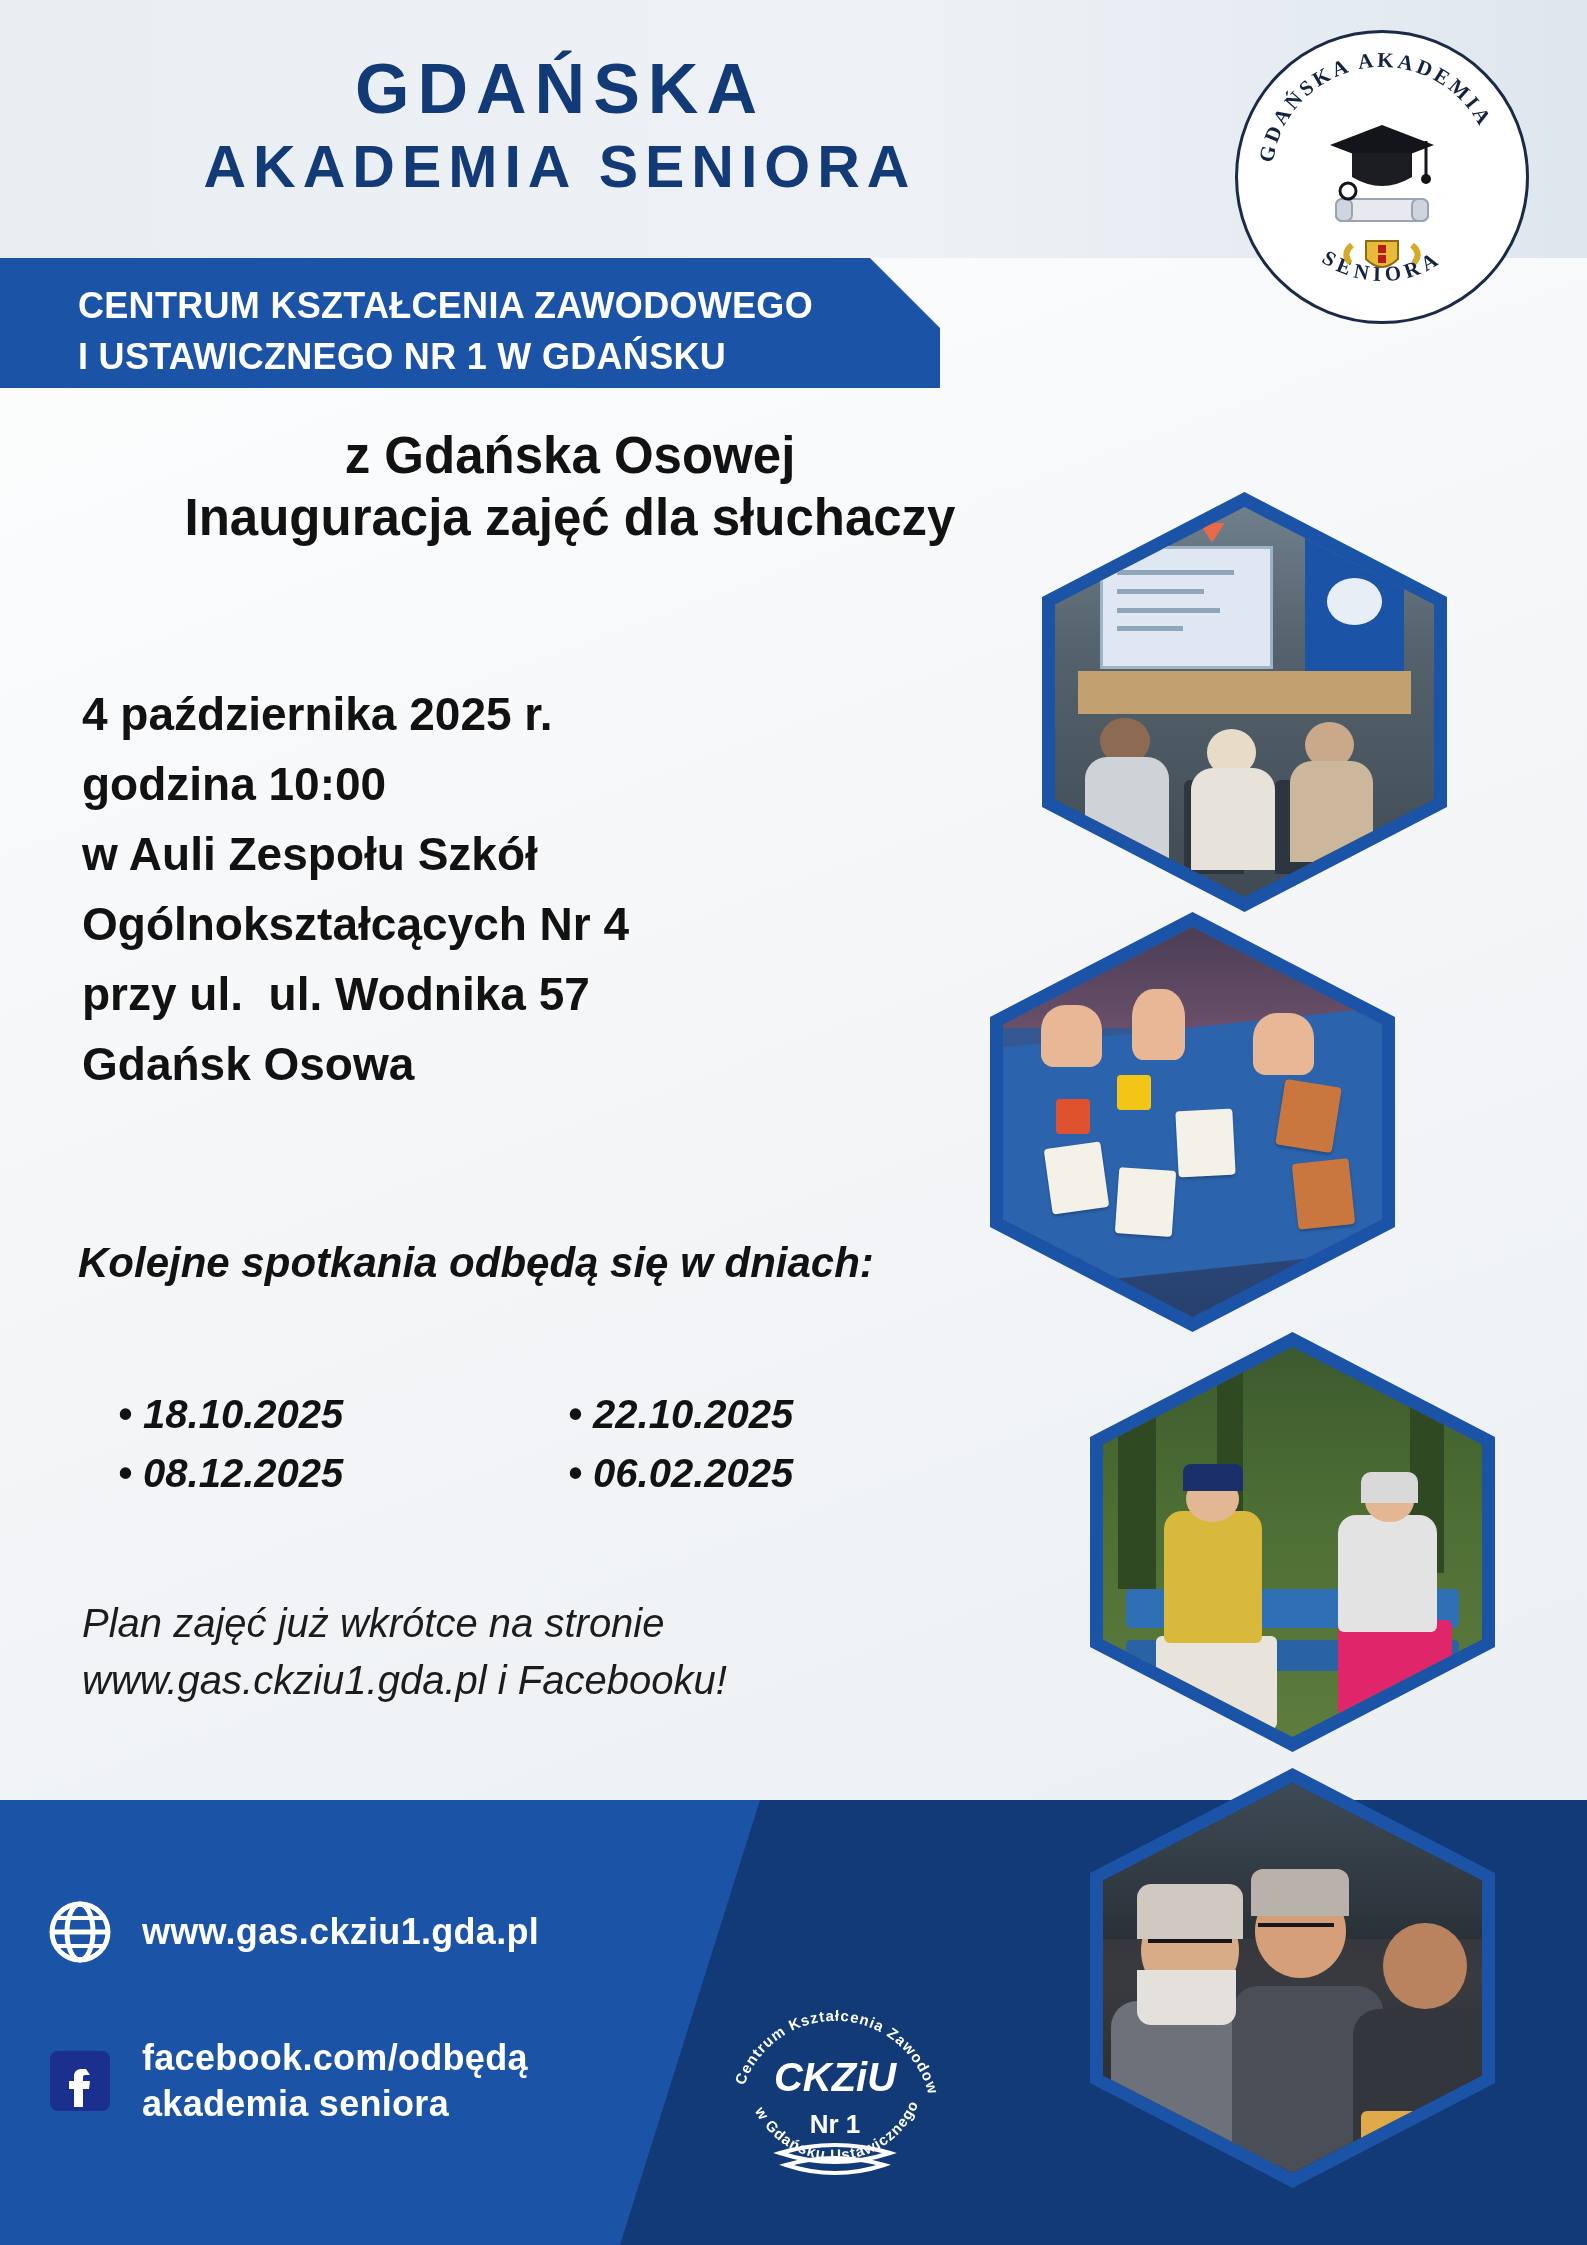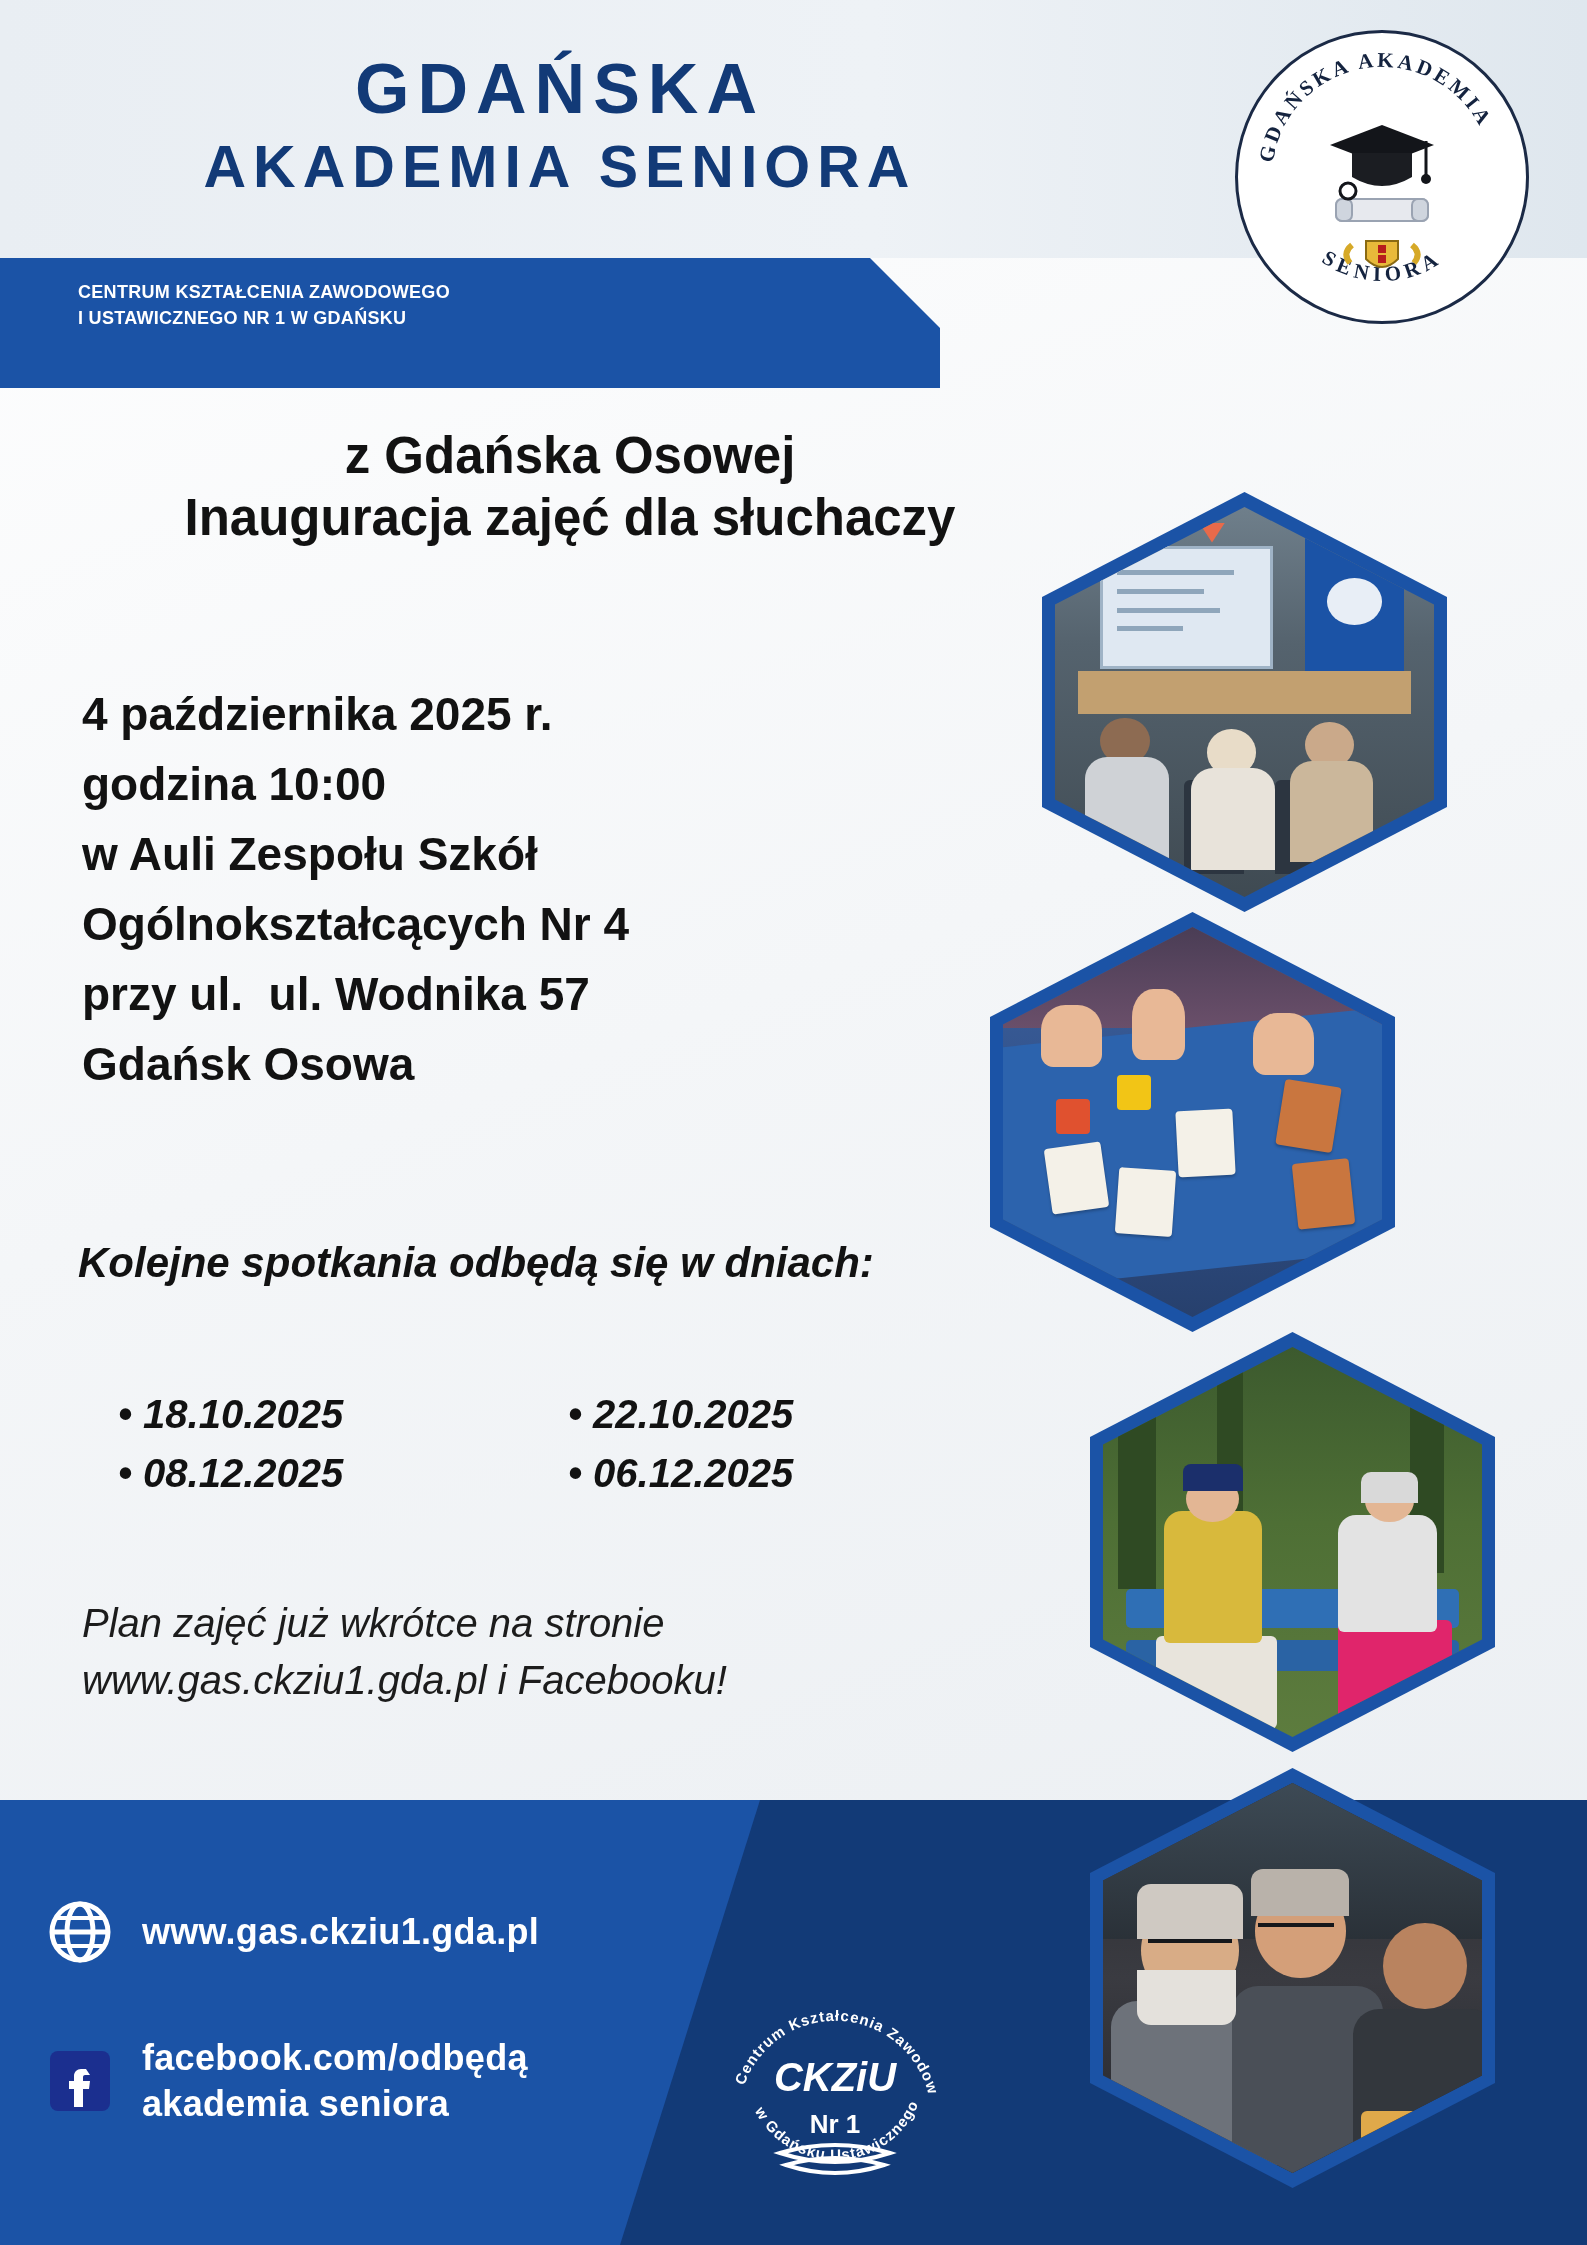--- a/index.html
+++ b/index.html
@@ -63,21 +63,21 @@
     width: 940px;
     height: 130px;
     background: #1b53a6;
     clip-path: polygon(0 0, 870px 0, 940px 70px, 940px 130px, 0 130px);
   }
   .subtitle-ribbon .txt {
     position: absolute;
     left: 78px;
     top: 22px;
     color: #ffffff;
-    font-size: 18px;
+    font-size: 36px;
     font-weight: bold;
     line-height: 1.42;
     letter-spacing: 0.3px;
   }
 
   
   .logo-wrap {
     position: absolute;
     top: 30px;
     right: 58px;
@@ -340,21 +340,21 @@
     <div>przy ul.  ul. Wodnika 57</div>
     <div>Gdańsk Osowa</div>
   </div>
 
   <div class="next-meetings-title">Kolejne spotkania odbędą się w dniach:</div>
 
   <div class="dates-grid">
     <span>• 18.10.2025</span>
     <span>• 22.10.2025</span>
     <span>• 08.12.2025</span>
-    <span>• 06.12.2025</span>
+    <span>• 06.02.2025</span>
   </div>
 
   <div class="plan-note">
     <div>Plan zajęć już wkrótce na stronie</div>
     <div>www.gas.ckziu1.gda.pl i Facebooku!</div>
   </div>
 
   <div class="footer-band"></div>
   <div class="footer-diagonal"></div>
 

